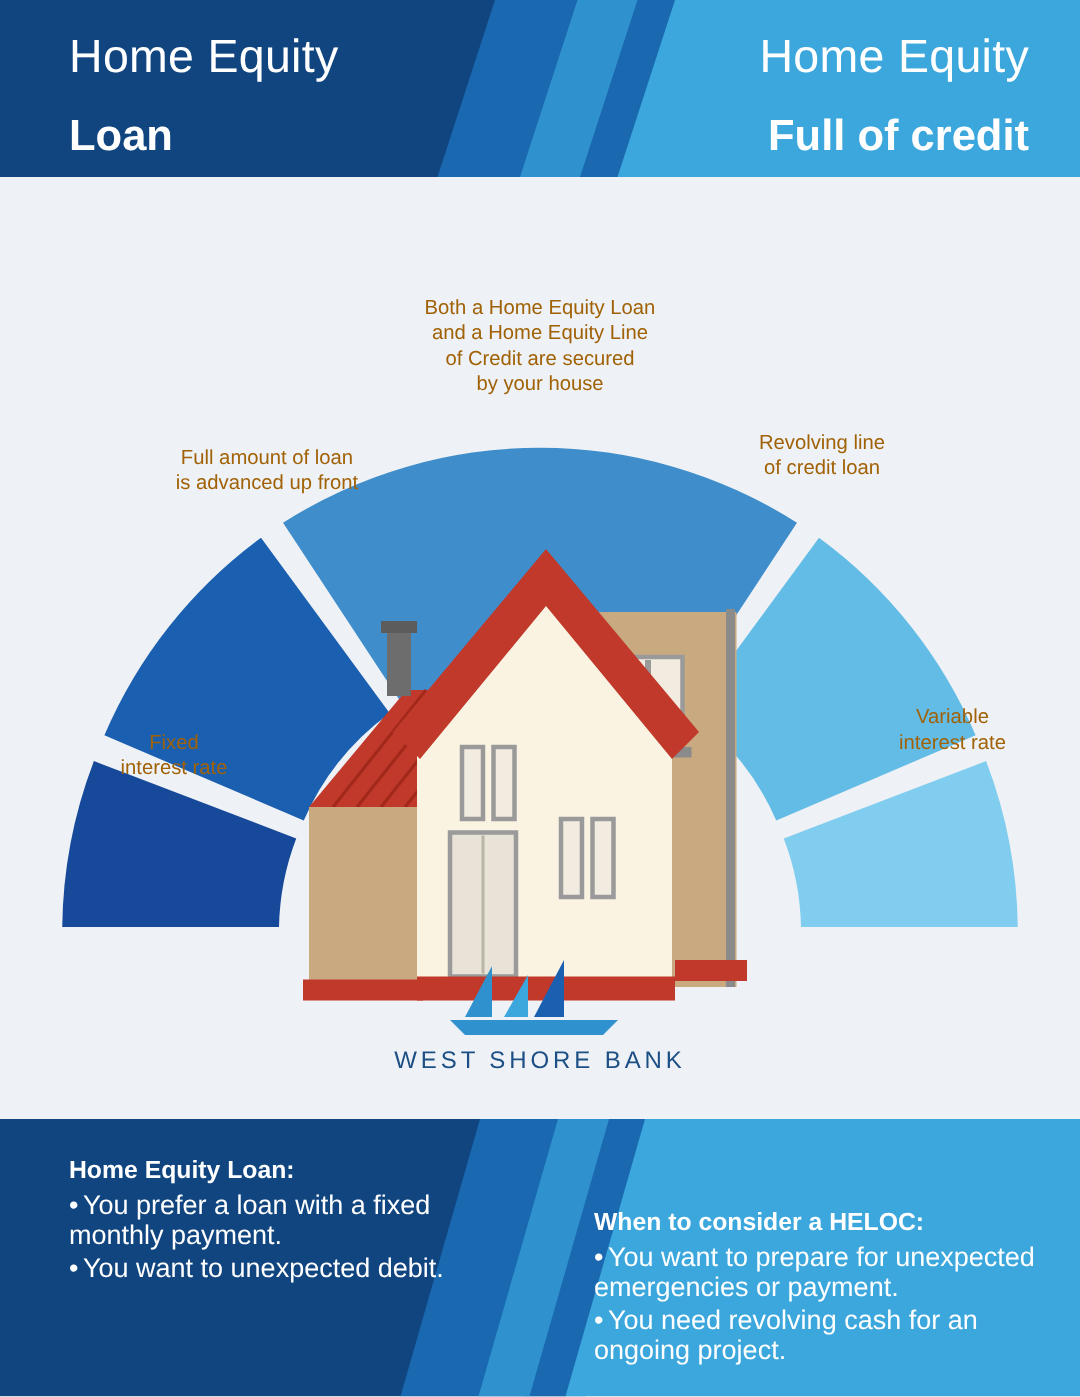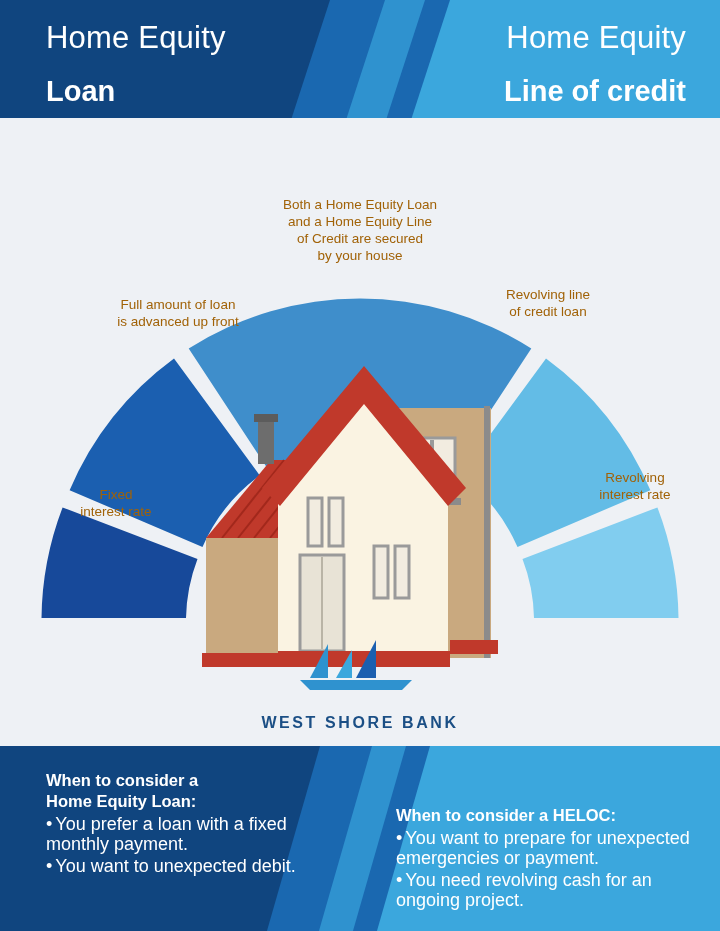--- a/index.html
+++ b/index.html
@@ -35,21 +35,21 @@
     position:absolute;color:#a16207;text-align:center;
     font-size:13.5px;line-height:17px;
     pointer-events:none;
   }
 
   
   .house{position:absolute;left:196px;top:230px;width:330px;height:390px;}
 
   
   .logo{position:absolute;left:0;top:520px;width:720px;text-align:center;}
-  .logo-text{font-size:16px;letter-spacing:2.6px;color:#1b4f85;font-weight:bold;margin-top:16px;}
+  .logo-text{font-size:16px;letter-spacing:2.6px;color:#1b4f85;font-weight:normal;margin-top:0;}
 
   
   .footer{position:absolute;left:0;top:746px;width:720px;height:185px;overflow:hidden;}
   .footer .fl{position:absolute;left:0;top:0;width:390px;height:185px;background:#10457f;}
   .footer .fr{position:absolute;left:350px;top:0;width:370px;height:185px;background:#3ba7dd;}
   .footer .fdiag{position:absolute;left:320px;top:0;width:110px;height:185px;background:#1a68b0;
       transform:skewX(-16deg);transform-origin:top left;}
   .footer .fdiag2{position:absolute;left:372px;top:0;width:34px;height:185px;background:#2f92cf;
       transform:skewX(-16deg);transform-origin:top left;}
   .f-col{position:absolute;color:#fff;}
@@ -70,21 +70,21 @@
     <div class="diag"></div>
     <div class="diag2"></div>
 
     <div class="hdr-text hdr-left-text">
       <div class="hdr-line1">Home Equity</div>
       <div class="hdr-line2">Loan</div>
     </div>
 
     <div class="hdr-text hdr-right-text">
       <div class="hdr-line1">Home Equity</div>
-      <div class="hdr-line2">Line of credit</div>
+      <div class="hdr-line2">Full of credit</div>
     </div>
   </div>
 
   <div class="main">
 
     <svg class="fan" viewBox="0 0 720 628">
 
       <path fill="#17499a" d="M 41.5 500
                A 318.5 318.5 0 0 1 62.6 389.4
                L 197.5 441.0
@@ -122,21 +122,21 @@
     <div class="seg-label" style="left:88px;top:178px;width:180px;">
       <span id="lbl1"><div>Full amount of loan</div><div>is advanced up front</div></span>
     </div>
     <div class="seg-label" style="left:253px;top:78px;width:214px;">
       <span id="lbl2"><div>Both a Home Equity Loan</div><div>and a Home Equity Line</div><div>of Credit are secured</div><div>by your house</div></span>
     </div>
     <div class="seg-label" style="left:469px;top:168px;width:158px;">
       <span id="lbl3"><div>Revolving line</div><div>of credit loan</div></span>
     </div>
     <div class="seg-label" style="left:565px;top:351px;width:140px;">
-      <span id="lbl4"><div>Revolving</div><div>interest rate</div></span>
+      <span id="lbl4"><div>Variable</div><div>interest rate</div></span>
     </div>
 
     <svg class="house" viewBox="0 0 330 390">
 
       <rect x="175" y="60" width="120" height="250" fill="#c9a97f"></rect>
 
       <rect x="288" y="58" width="6" height="252" fill="#8b8b8b"></rect>
 
       <rect x="213" y="90" width="46" height="62" fill="#f2ece0" stroke="#9a9a9a" stroke-width="3"></rect>
       <line x1="236" y1="92" x2="236" y2="150" stroke="#9a9a9a" stroke-width="4"></line>
@@ -189,21 +189,20 @@
   </div>
 
   <div class="footer">
     <div class="fl"></div>
     <div class="fr"></div>
     <div class="fdiag"></div>
     <div class="fdiag2"></div>
 
     <div class="f-col f-left">
       <div class="f-title">
-        <div>When to consider a</div>
         <div>Home Equity Loan:</div>
       </div>
       <div class="f-item">
         <span class="b">•</span><span>You prefer a loan with a fixed monthly payment.</span>
       </div>
       <div class="f-item">
         <span class="b">•</span><span>You want to unexpected debit.</span>
       </div>
     </div>
 

